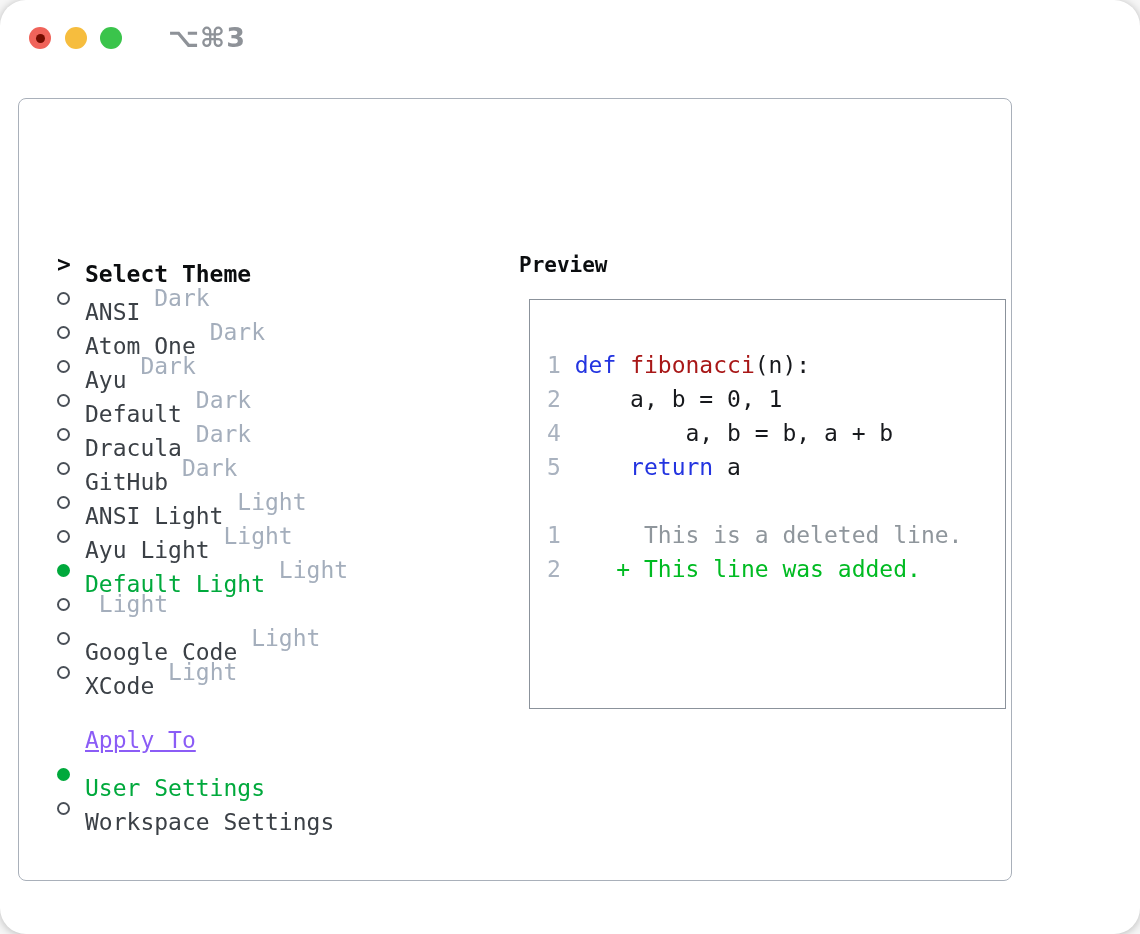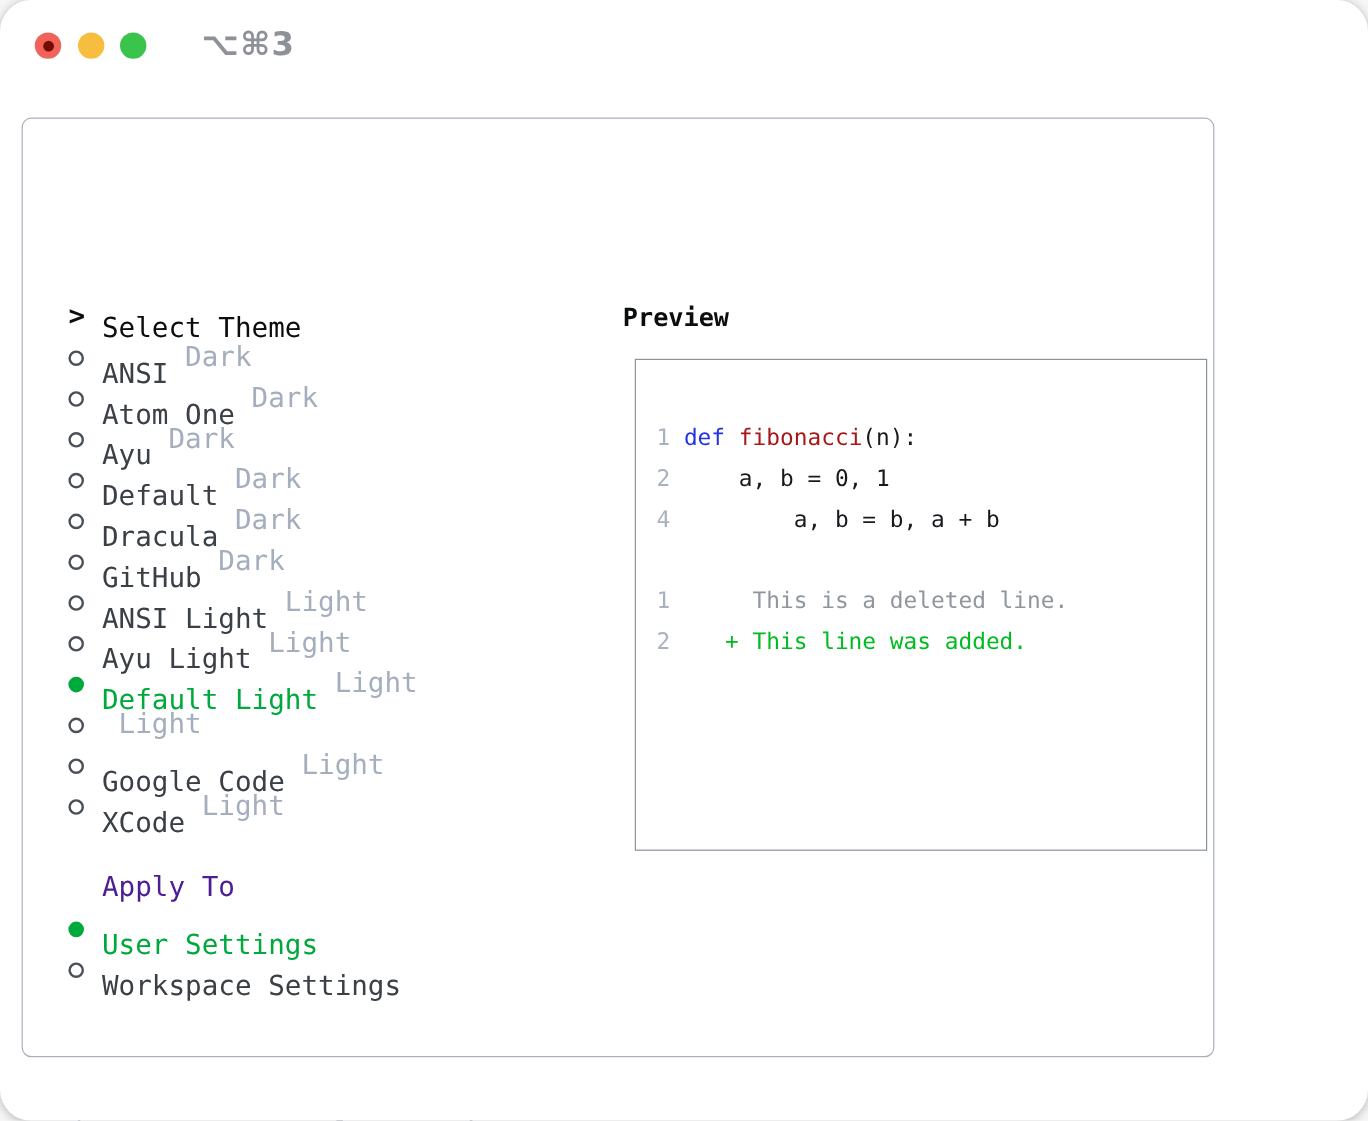--- a/index.html
+++ b/index.html
@@ -34,35 +34,35 @@
     position:absolute;left:18px;top:98px;width:994px;height:783px;
     border:1.5px solid var(--panel-border);border-radius:8px;background:#fff;
   }
   
   .list-block{position:absolute;left:38px;top:148px;}
   .row{display:flex;align-items:center;height:34px;font-size:23px;white-space:pre;}
   .marker{width:28px;display:flex;align-items:center;}
   .radio{width:13px;height:13px;border-radius:50%;border:2px solid #4a5058;background:transparent;}
   .row.selected .radio{background:var(--accent-green);border-color:var(--accent-green);}
   .cursor{width:28px;font-weight:bold;color:var(--heading);}
-  .list-title{font-weight:normal;color:var(--heading);margin-top:20px;}
+  .list-title{font-weight:bold;color:var(--heading);margin-top:20px;}
   .name{color:var(--item-text);margin-top:28px;}
   .row.selected .name{color:var(--accent-green);}
   .tag{color:var(--tag-gray);margin-left:0.602em;}
   .apply-block{position:absolute;left:38px;top:624px;}
-  .apply-title{color:#4c1d95;}
+  .apply-title{color:#8b5cf6;text-decoration:underline;}
   .help{position:absolute;left:38px;top:760px;font-size:23px;line-height:34px;color:var(--help-gray);white-space:pre;}
   
   .preview-label{position:absolute;left:500px;top:149px;height:34px;line-height:34px;font-size:21px;font-weight:bold;color:var(--heading);}
   .code-box{
     position:absolute;left:510px;top:200px;width:477px;height:410px;
     border:1.5px solid var(--codebox-border);background:#fff;
     padding:48px 10px 0 17px;overflow:hidden;
   }
-  .code-line{white-space:pre;font-size:19px;line-height:34px;height:34px;}
+  .code-line{white-space:pre;font-size:23px;line-height:34px;height:34px;}
   .lnum{color:var(--line-number);}
   .seg-keyword{color:var(--keyword-blue);}
   .seg-function{color:var(--function-red);}
   .seg-plain{color:var(--code-text);}
   .seg-context{color:var(--context-gray);}
   .seg-deleted{color:var(--diff-deleted);}
   .seg-added{color:var(--diff-added);}
 </style>
 </head>
 <body>
@@ -138,19 +138,20 @@
       <div>(Use Enter to select, Tab to</div>
       
     </div>
 
     <div class="preview-label">Preview</div>
 
     <div class="code-box">
         <div class="code-line"><span class="lnum">1</span> <span class="seg-keyword">def</span><span class="seg-plain"> </span><span class="seg-function">fibonacci</span><span class="seg-plain">(n):</span></div>
         <div class="code-line"><span class="lnum">2</span> <span class="seg-plain">    a, b = 0, 1</span></div>
         <div class="code-line"><span class="lnum">4</span> <span class="seg-plain">        a, b = b, a + b</span></div>
+        <div class="code-line"><span class="lnum">5</span> <span class="seg-plain">    </span><span class="seg-keyword">return</span><span class="seg-plain"> a</span></div>
         <div class="code-line"><span class="lnum"> </span> &nbsp;</div>
         <div class="code-line"><span class="lnum">1</span> <span class="seg-context">     This is a deleted line.</span></div>
         <div class="code-line"><span class="lnum">2</span> <span class="seg-added">   + This line was added.</span></div>
       </div>
 
   </div>
 </div>
 
 </body></html>

